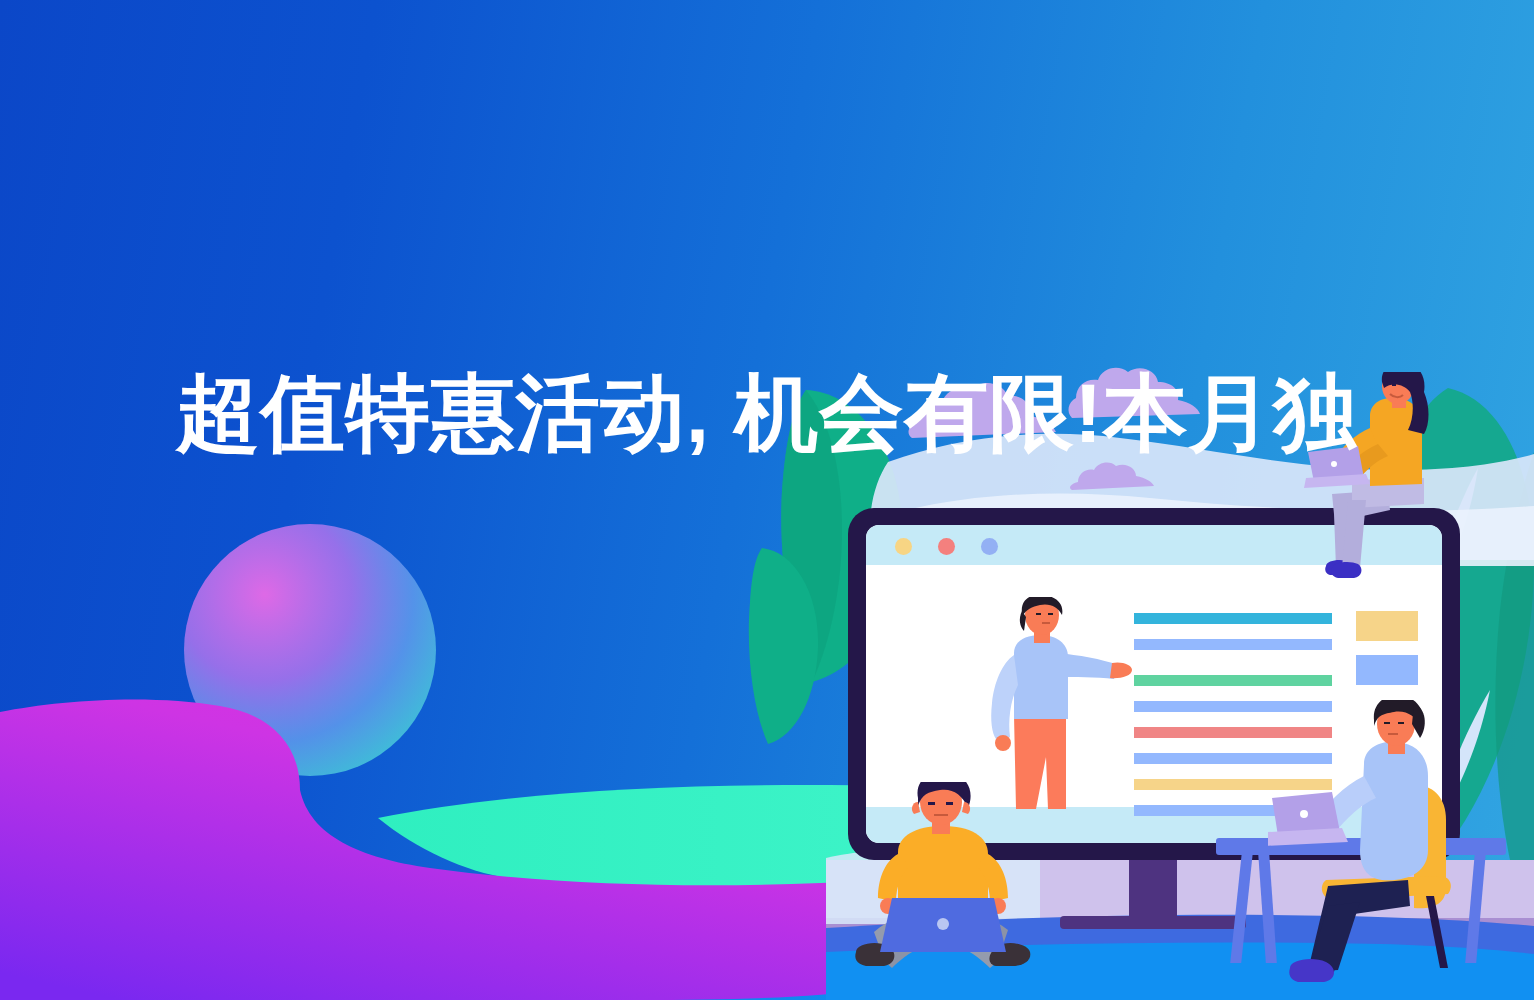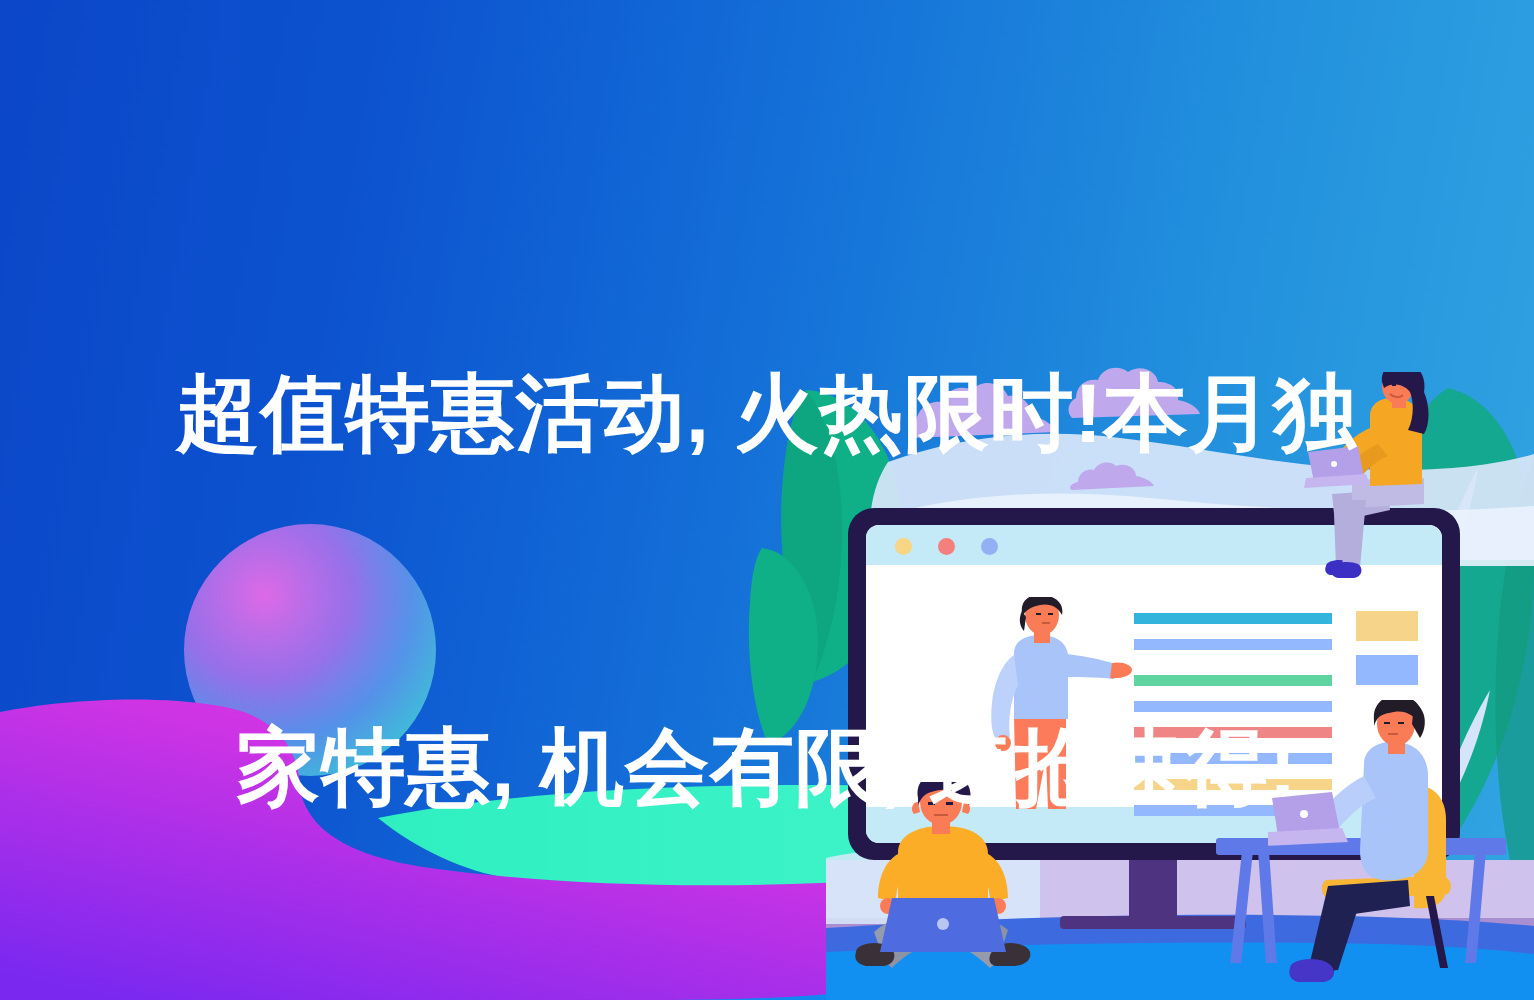--- a/index.html
+++ b/index.html
@@ -188,22 +188,21 @@
     <path d="M826,918 L1534,918 L1534,932 L826,932 Z" fill="#A98FD2"></path>
     <path d="M826,858 C880,846 960,842 1040,846 L1040,924 L826,924 Z" fill="#D8E9FA" opacity="0.85"></path>
 
     <path d="M826,928 C980,918 1160,912 1340,916 C1430,918 1490,922 1534,926
              L1534,1000 L826,1000 Z" fill="#3E6AE0"></path>
     <path d="M826,952 C1000,944 1200,940 1380,944 C1450,946 1500,950 1534,954
              L1534,1000 L826,1000 Z" fill="#1190F2"></path>
   </svg>
 
   <div id="headline" style="color: rgb(255, 255, 255);">
-    <span class="hl-line">超值特惠活动, 火热限时!本月独</span>
-    <span class="hl-line">家特惠, 机会有限, 速抢速得!</span>
+    <span class="hl-line">超值特惠活动, 机会有限!本月独</span>
   </div>
 
   <div id="stand" style="background: rgb(78, 51, 128);"></div>
   <div id="stand-base" style="background: rgb(78, 51, 128);"></div>
 
   <div id="monitor" style="background: rgb(36, 23, 73);">
     <div id="screen" style="background: rgb(255, 255, 255);">
 
       <div id="titlebar" style="background: rgb(197, 234, 247);">
         <span class="dot d0" style="background: rgb(247, 213, 132);"></span>

